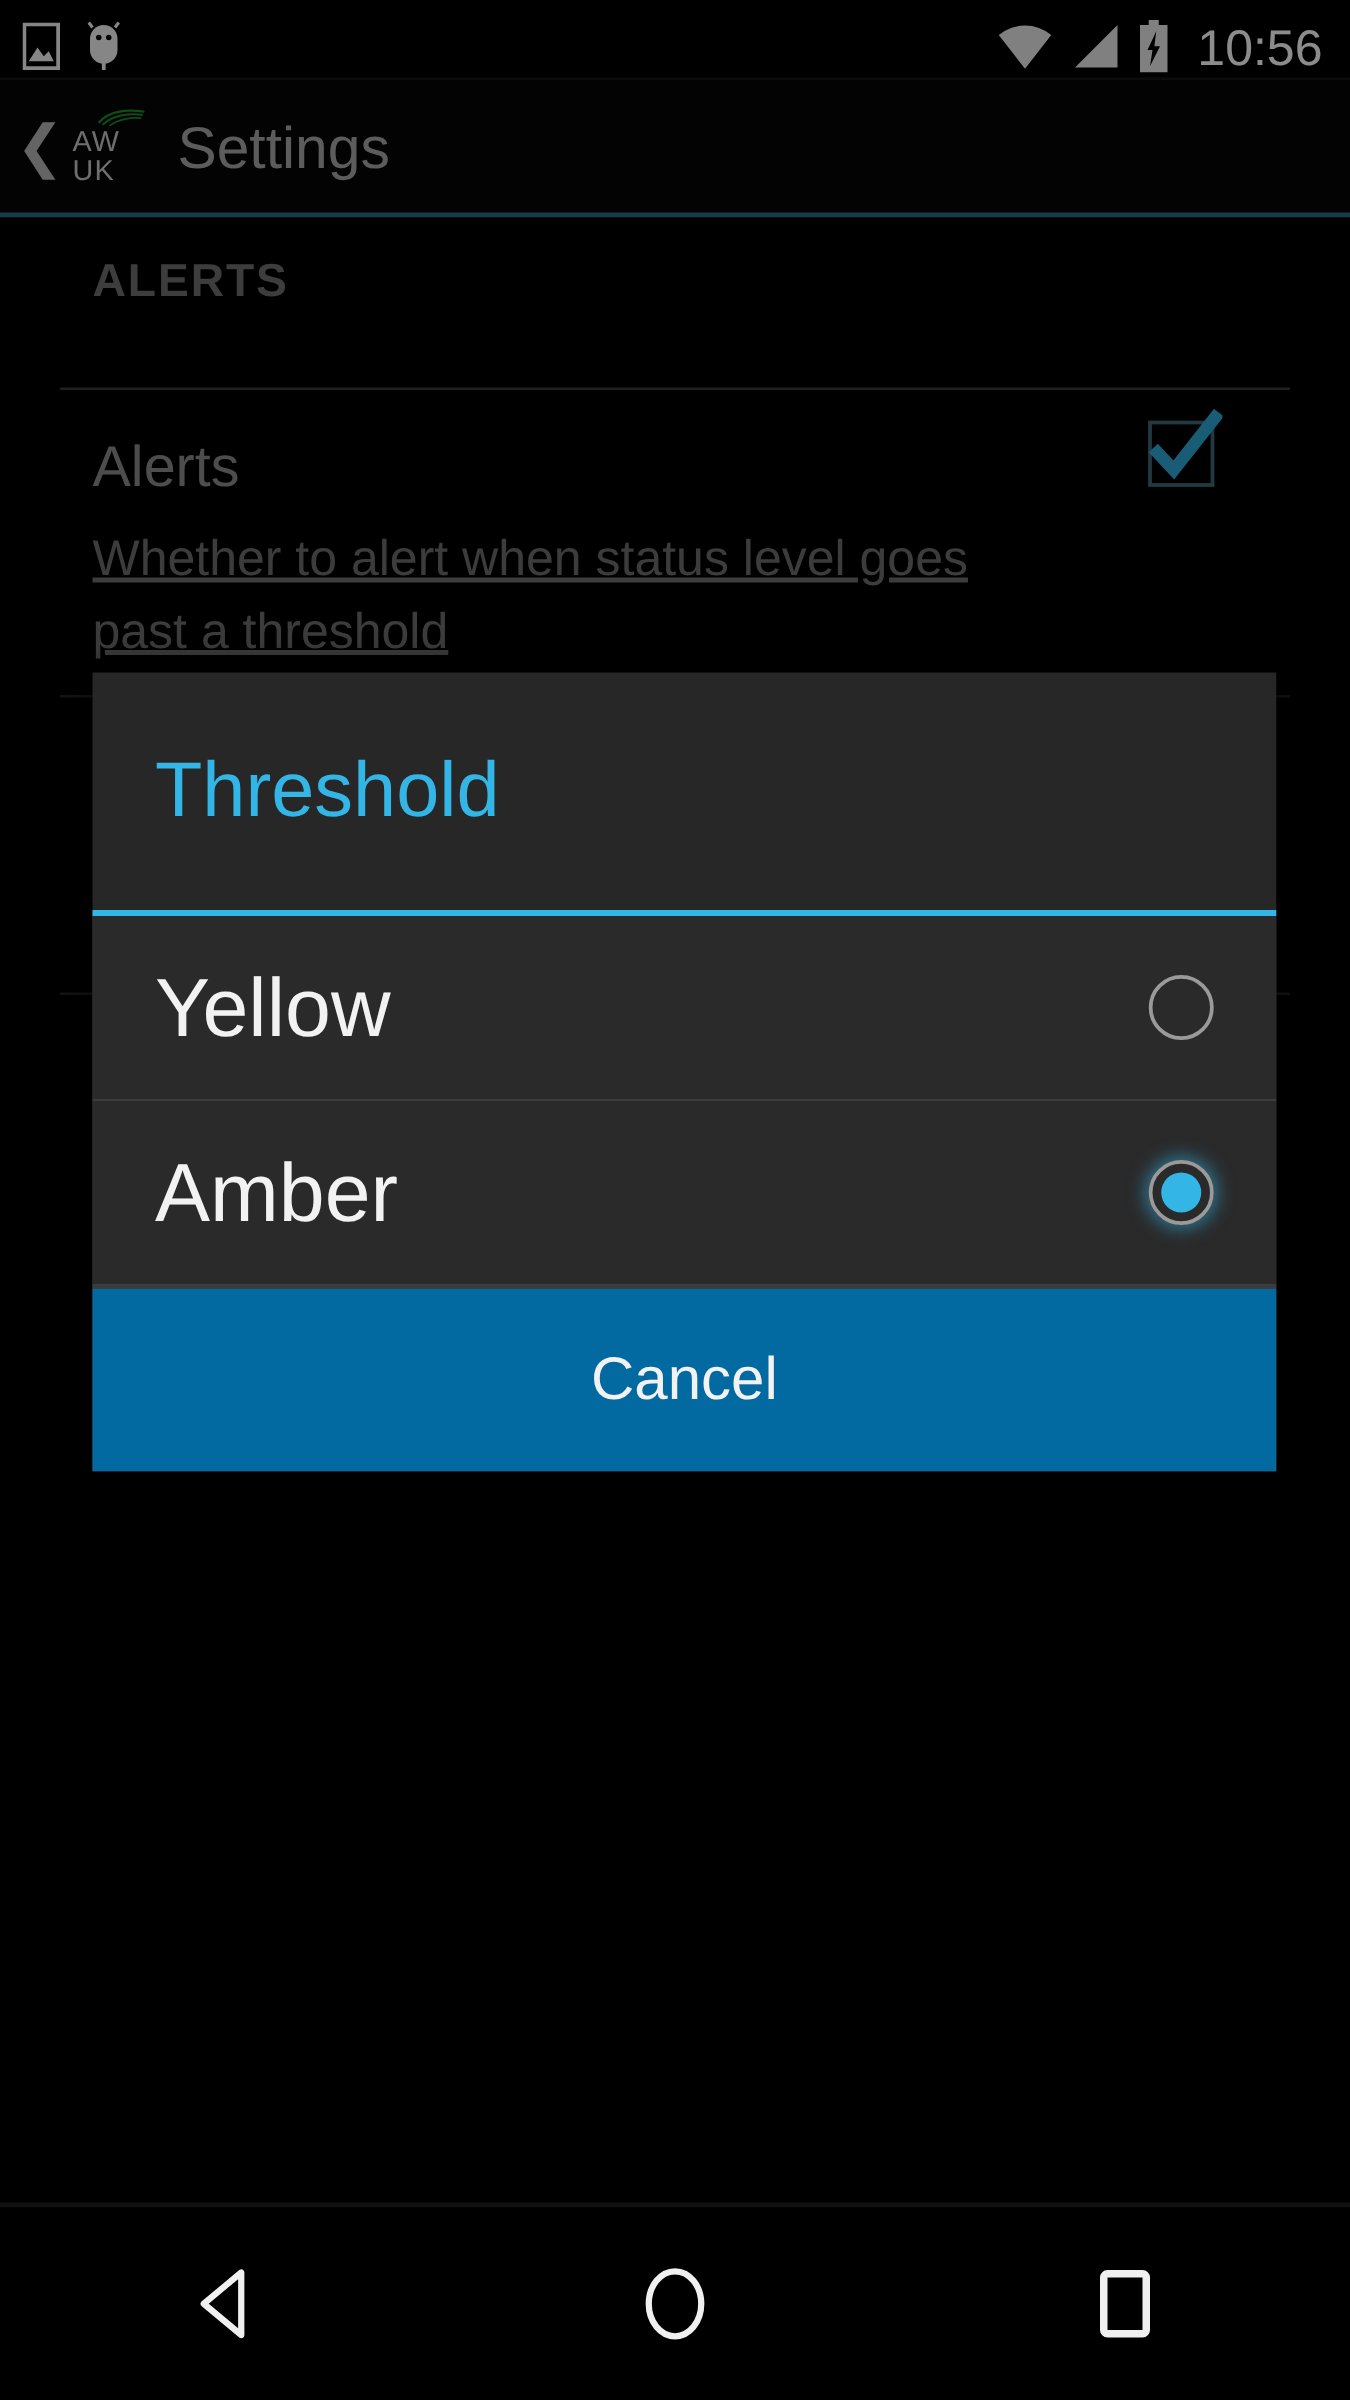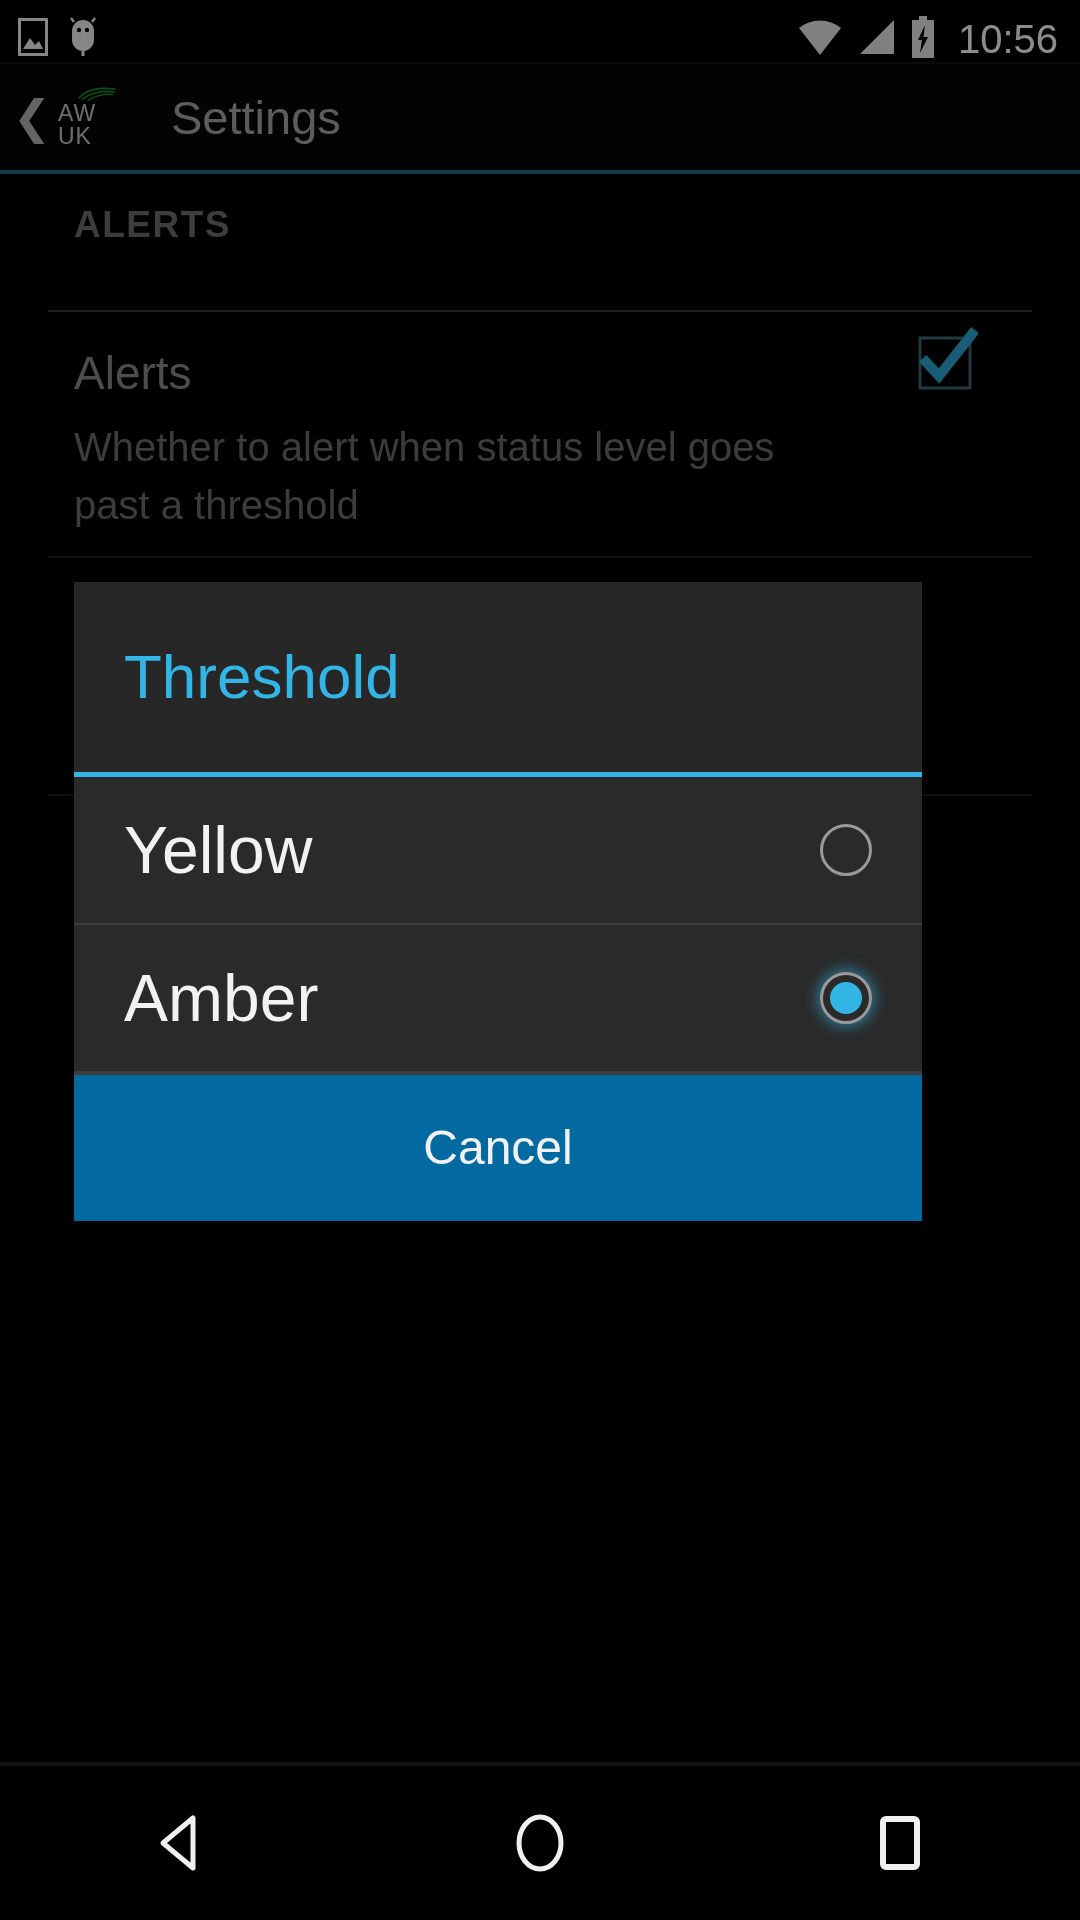--- a/index.html
+++ b/index.html
@@ -94,21 +94,21 @@
   .ab-logo-text {
     color: #c9c9c9;
     font-size: 23px;
     letter-spacing: 1px;
     line-height: 1;
     margin-top: 1px;
   }
   .ab-title {
     color: #a8a8a8;
     font-size: 47px;
-    margin-left: 35px;
+    margin-left: 6px;
     line-height: 1;
     font-weight: 400;
   }
   .ab-underline {
     position: absolute;
     top: 170px; left: 0;
     width: 1080px;
     height: 4px;
     background: #2b6c85;
   }
@@ -149,20 +149,21 @@
     color: #8d8d8d;
     font-size: 46px;
     line-height: 1;
   }
   .pref-summary {
     color: #6e6e6e;
     font-size: 40px;
     line-height: 58px;
     margin-top: 22px;
     max-width: 740px;
+    text-decoration: underline;
   }
   .pref-check-glyph {
     position: absolute;
     top: 150px; left: 906px;
     width: 72px;
     height: 72px;
   }
   .pref-rule-2 {
     position: absolute;
     top: 382px; left: 48px;
@@ -185,24 +186,23 @@
     width: 1080px;
     height: 1762px;
     background: rgba(0,0,0,0.45);
   }
 
   
   .dialog {
     position: absolute;
     top: 538px;
     left: 74px;
-    width: 848px;
+    width: 947px;
     background: #272727;
     box-shadow: 0 0 30px rgba(0,0,0,0.75);
-    margin-top: 44px;
   }
   .dialog-title-wrap {
     height: 190px;
     display: flex;
     align-items: center;
     box-sizing: border-box;
     padding-left: 50px;
   }
   .dialog-title {
     color: #33b5e5;

